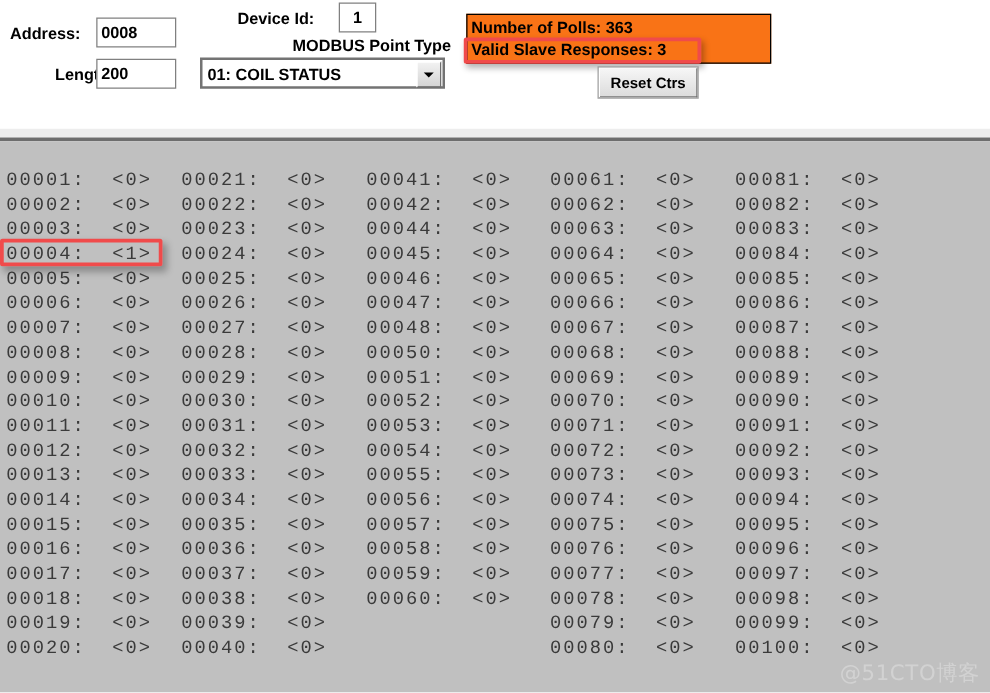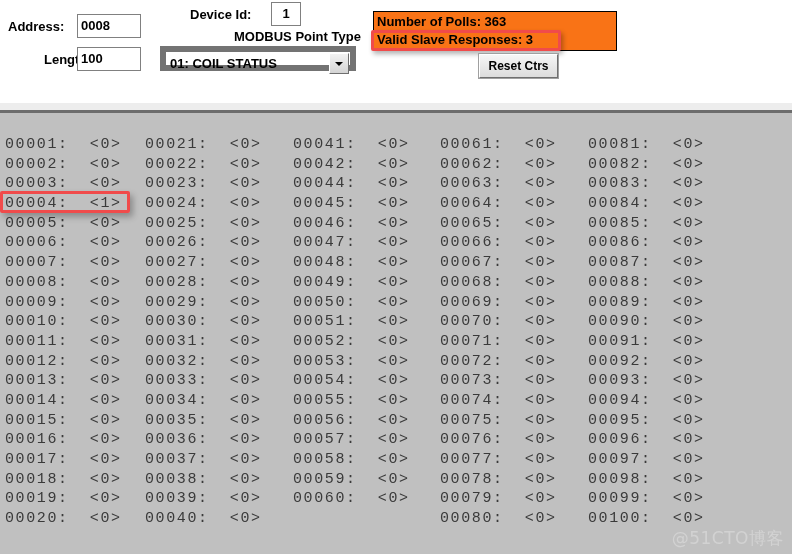--- a/index.html
+++ b/index.html
@@ -65,21 +65,21 @@
   
   #lbl-pointtype { left: 194px; top: 29px; margin-left: 40px; }
 
   
   #combo {
     position: absolute;
     left: 160px; top: 46px;
     width: 196px; height: 25px;
     box-sizing: border-box;
     background: #ffffff;
-    border: 6px solid #737373;
+    border: 2px solid #737373;
   }
   #combo-value {
     position: absolute;
     left: 4px; top: 0;
     height: 23px;
     line-height: 23px;
     font-family: "Liberation Sans", sans-serif;
     font-weight: bold;
     font-size: 13px;
     color: #000000;
@@ -231,21 +231,21 @@
 <body>
 
 <div id="app">
 
   <div id="header">
 
     <div class="lbl" id="lbl-address">Address:</div>
     <div class="textbox" id="inp-address">0008</div>
 
     <div class="lbl" id="lbl-length">Length:</div>
-    <div class="textbox" id="inp-length">100</div>
+    <div class="textbox" id="inp-length">200</div>
 
     <div class="lbl" id="lbl-deviceid">Device Id:</div>
     <div class="textbox center" id="inp-deviceid">1</div>
 
     <div class="lbl" id="lbl-pointtype">MODBUS Point Type</div>
 
     <div id="combo">
       <div id="combo-value">01: COIL STATUS</div>
       <div id="combo-button">
         <div id="combo-arrow"></div>
@@ -312,21 +312,20 @@
           <div class="grid-row">00040:  &lt;0&gt;</div>
         </div>
         <div class="grid-col" style="left: 293px;">
           <div class="grid-row">00041:  &lt;0&gt;</div>
           <div class="grid-row">00042:  &lt;0&gt;</div>
           <div class="grid-row">00044:  &lt;0&gt;</div>
           <div class="grid-row">00045:  &lt;0&gt;</div>
           <div class="grid-row">00046:  &lt;0&gt;</div>
           <div class="grid-row">00047:  &lt;0&gt;</div>
           <div class="grid-row">00048:  &lt;0&gt;</div>
-          <div class="grid-row">00049:  &lt;0&gt;</div>
           <div class="grid-row">00050:  &lt;0&gt;</div>
           <div class="grid-row">00051:  &lt;0&gt;</div>
           <div class="grid-row">00052:  &lt;0&gt;</div>
           <div class="grid-row">00053:  &lt;0&gt;</div>
           <div class="grid-row">00054:  &lt;0&gt;</div>
           <div class="grid-row">00055:  &lt;0&gt;</div>
           <div class="grid-row">00056:  &lt;0&gt;</div>
           <div class="grid-row">00057:  &lt;0&gt;</div>
           <div class="grid-row">00058:  &lt;0&gt;</div>
           <div class="grid-row">00059:  &lt;0&gt;</div>

